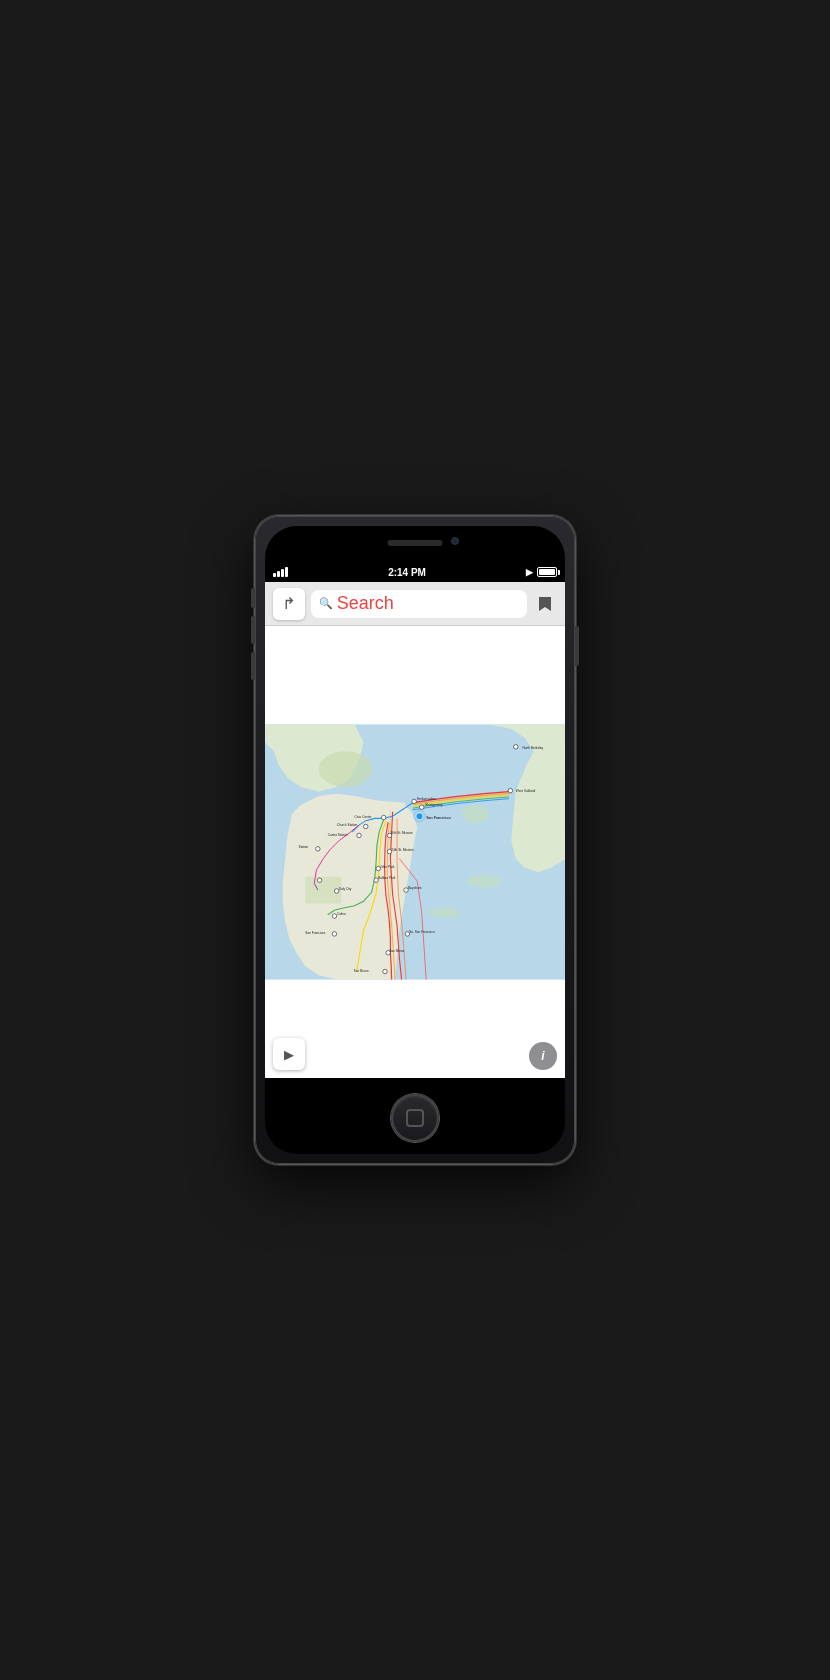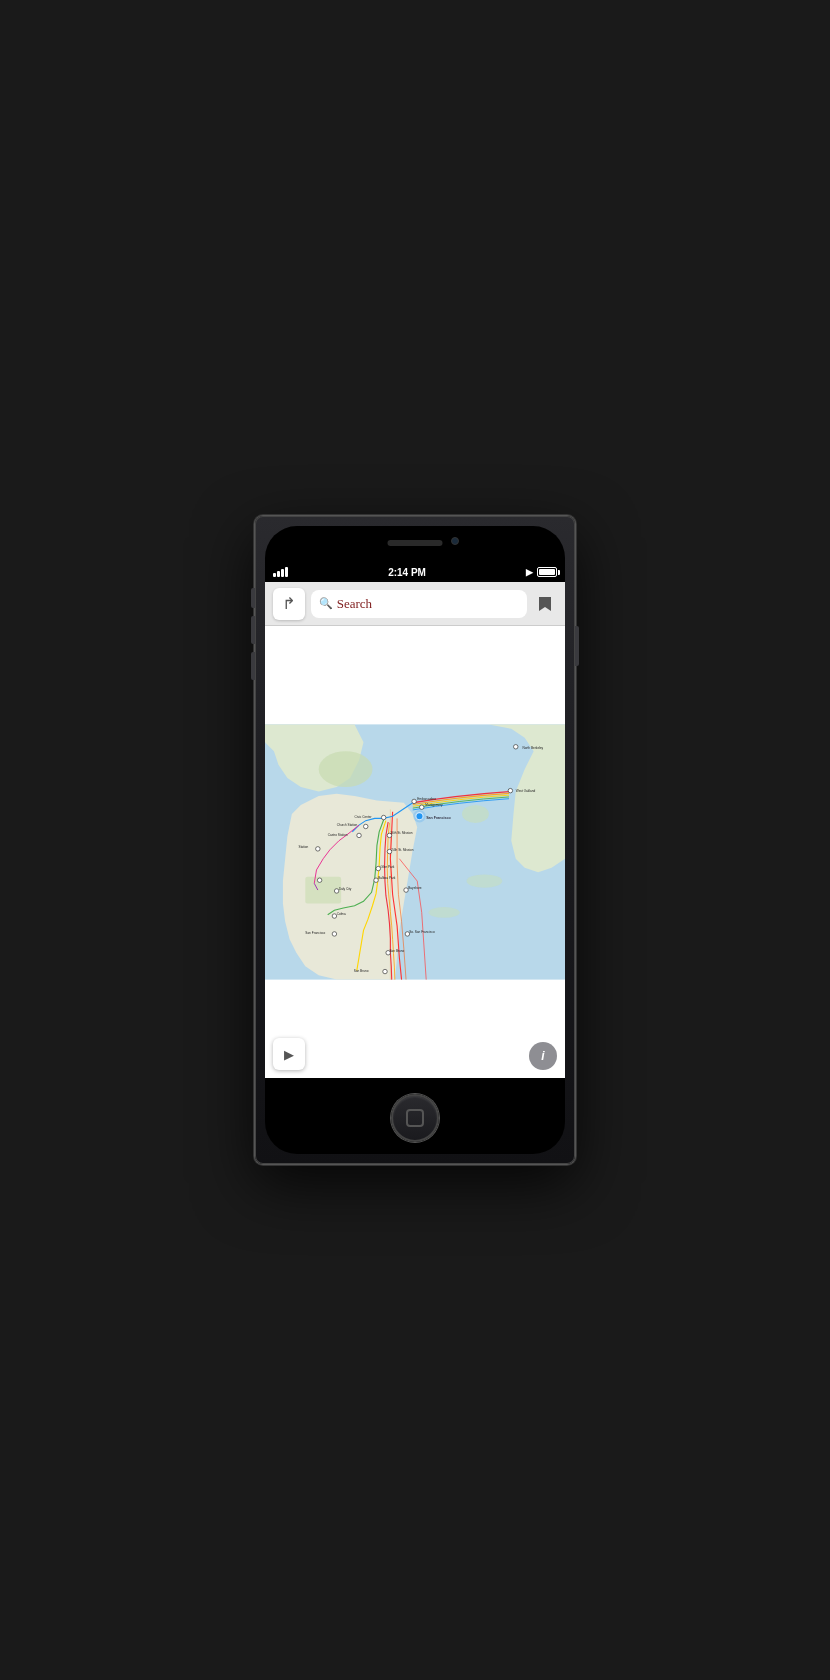--- a/index.html
+++ b/index.html
@@ -9,21 +9,21 @@
       justify-content: center;
       align-items: center;
       min-height: 100vh;
       font-family: -apple-system, 'Helvetica Neue', sans-serif;
     }
 
     .phone-outer {
       width: 320px;
       height: 648px;
       background: linear-gradient(180deg, #2a2a2e 0%, #1a1a1e 50%, #111114 100%);
-      border-radius: 8px;
+      border-radius: 24px;
       position: relative;
       box-shadow:
         0 0 0 1px #555,
         0 0 0 2px #333,
         inset 0 0 0 1px #444,
         0 20px 60px rgba(0,0,0,0.8);
       padding: 0;
     }
 
     
@@ -199,23 +199,22 @@
       display: flex;
       align-items: center;
       padding: 0 8px;
       gap: 4px;
     }
     .search-field-icon {
       color: #8e8e93;
       font-size: 11px;
     }
     .search-field-text {
-      color: #7f1d1d;
-      font-size: 13px;
-      font-family: Liberation Serif, serif;
+      color: #ef4444;
+      font-size: 18px;
     }
     .bookmark-btn {
       width: 24px;
       height: 24px;
       display: flex;
       align-items: center;
       justify-content: center;
       flex-shrink: 0;
     }
 

